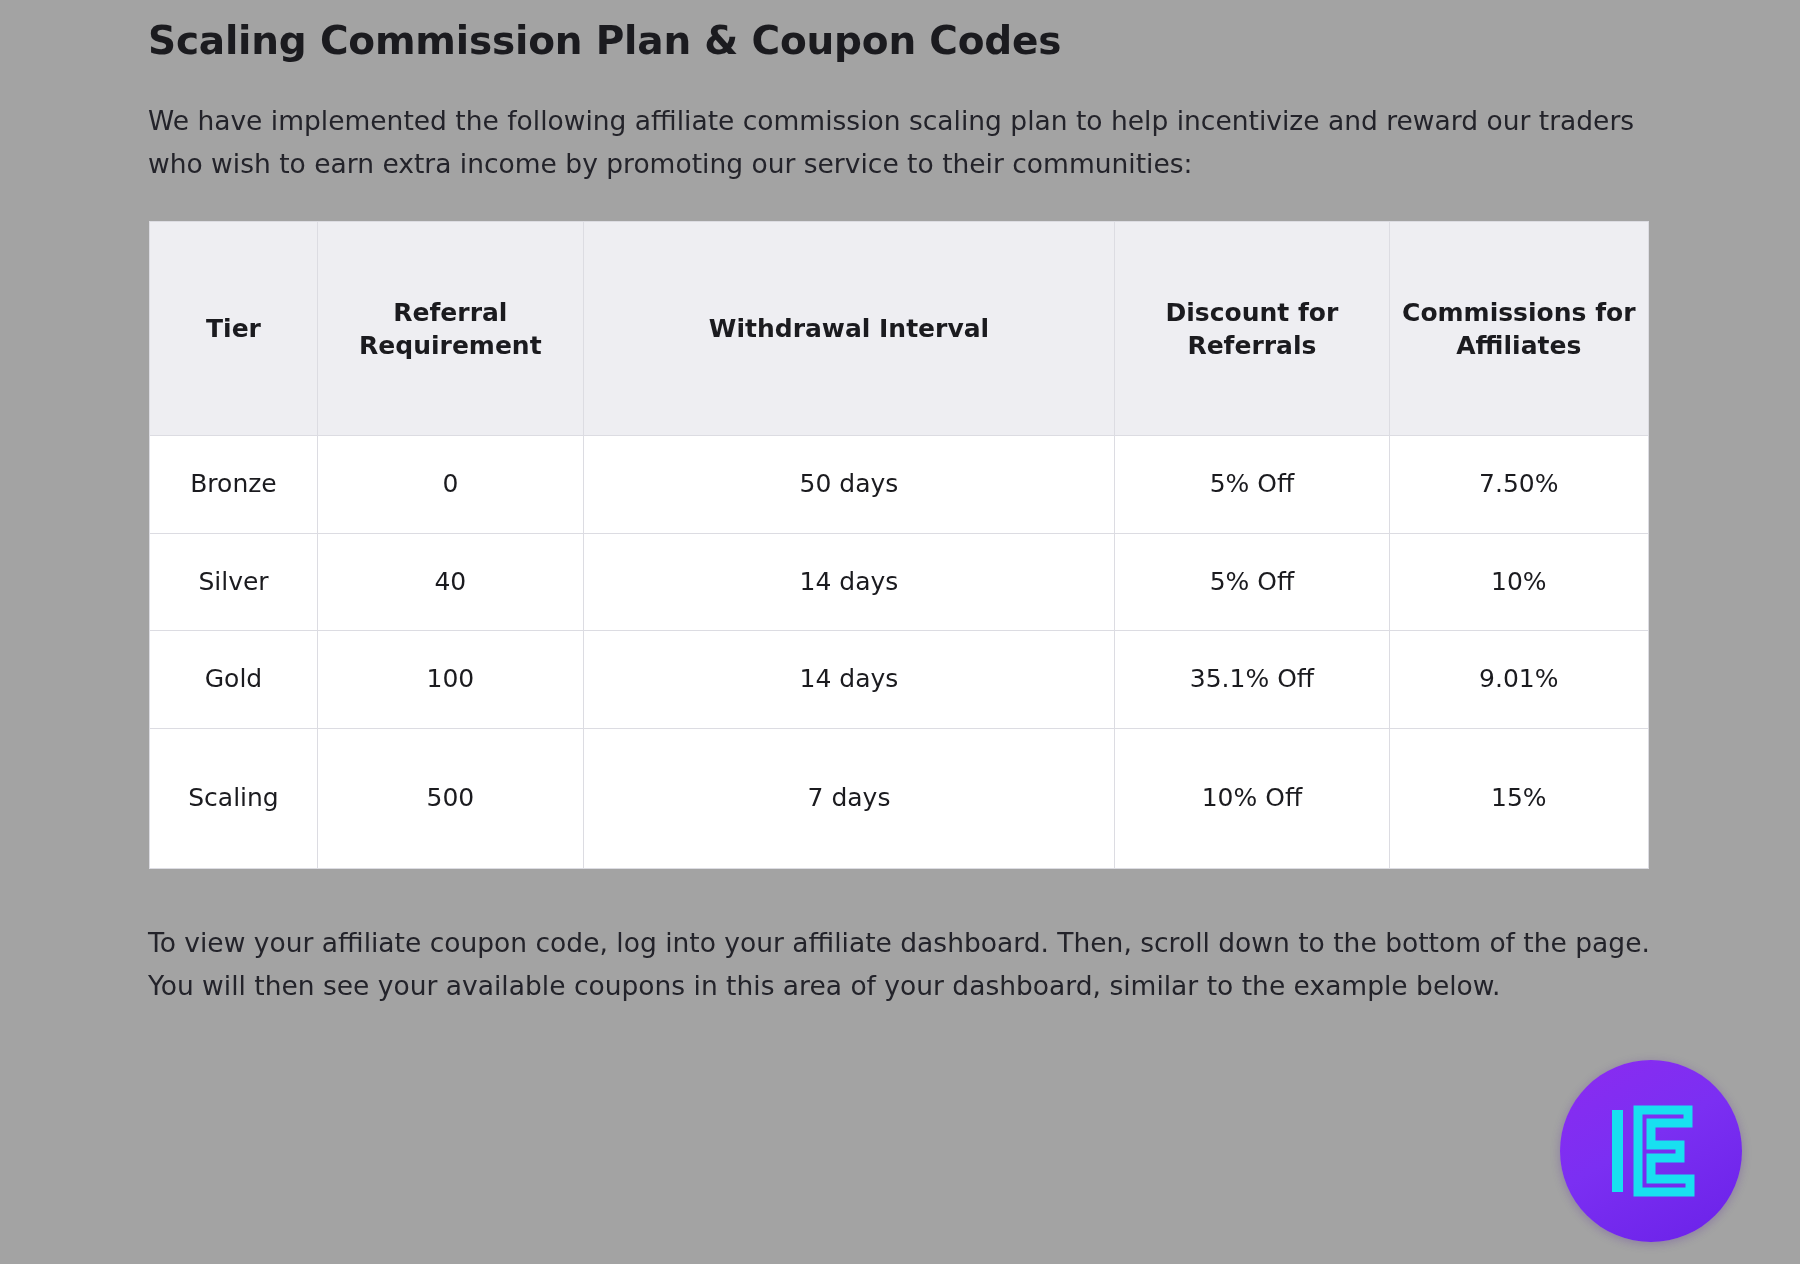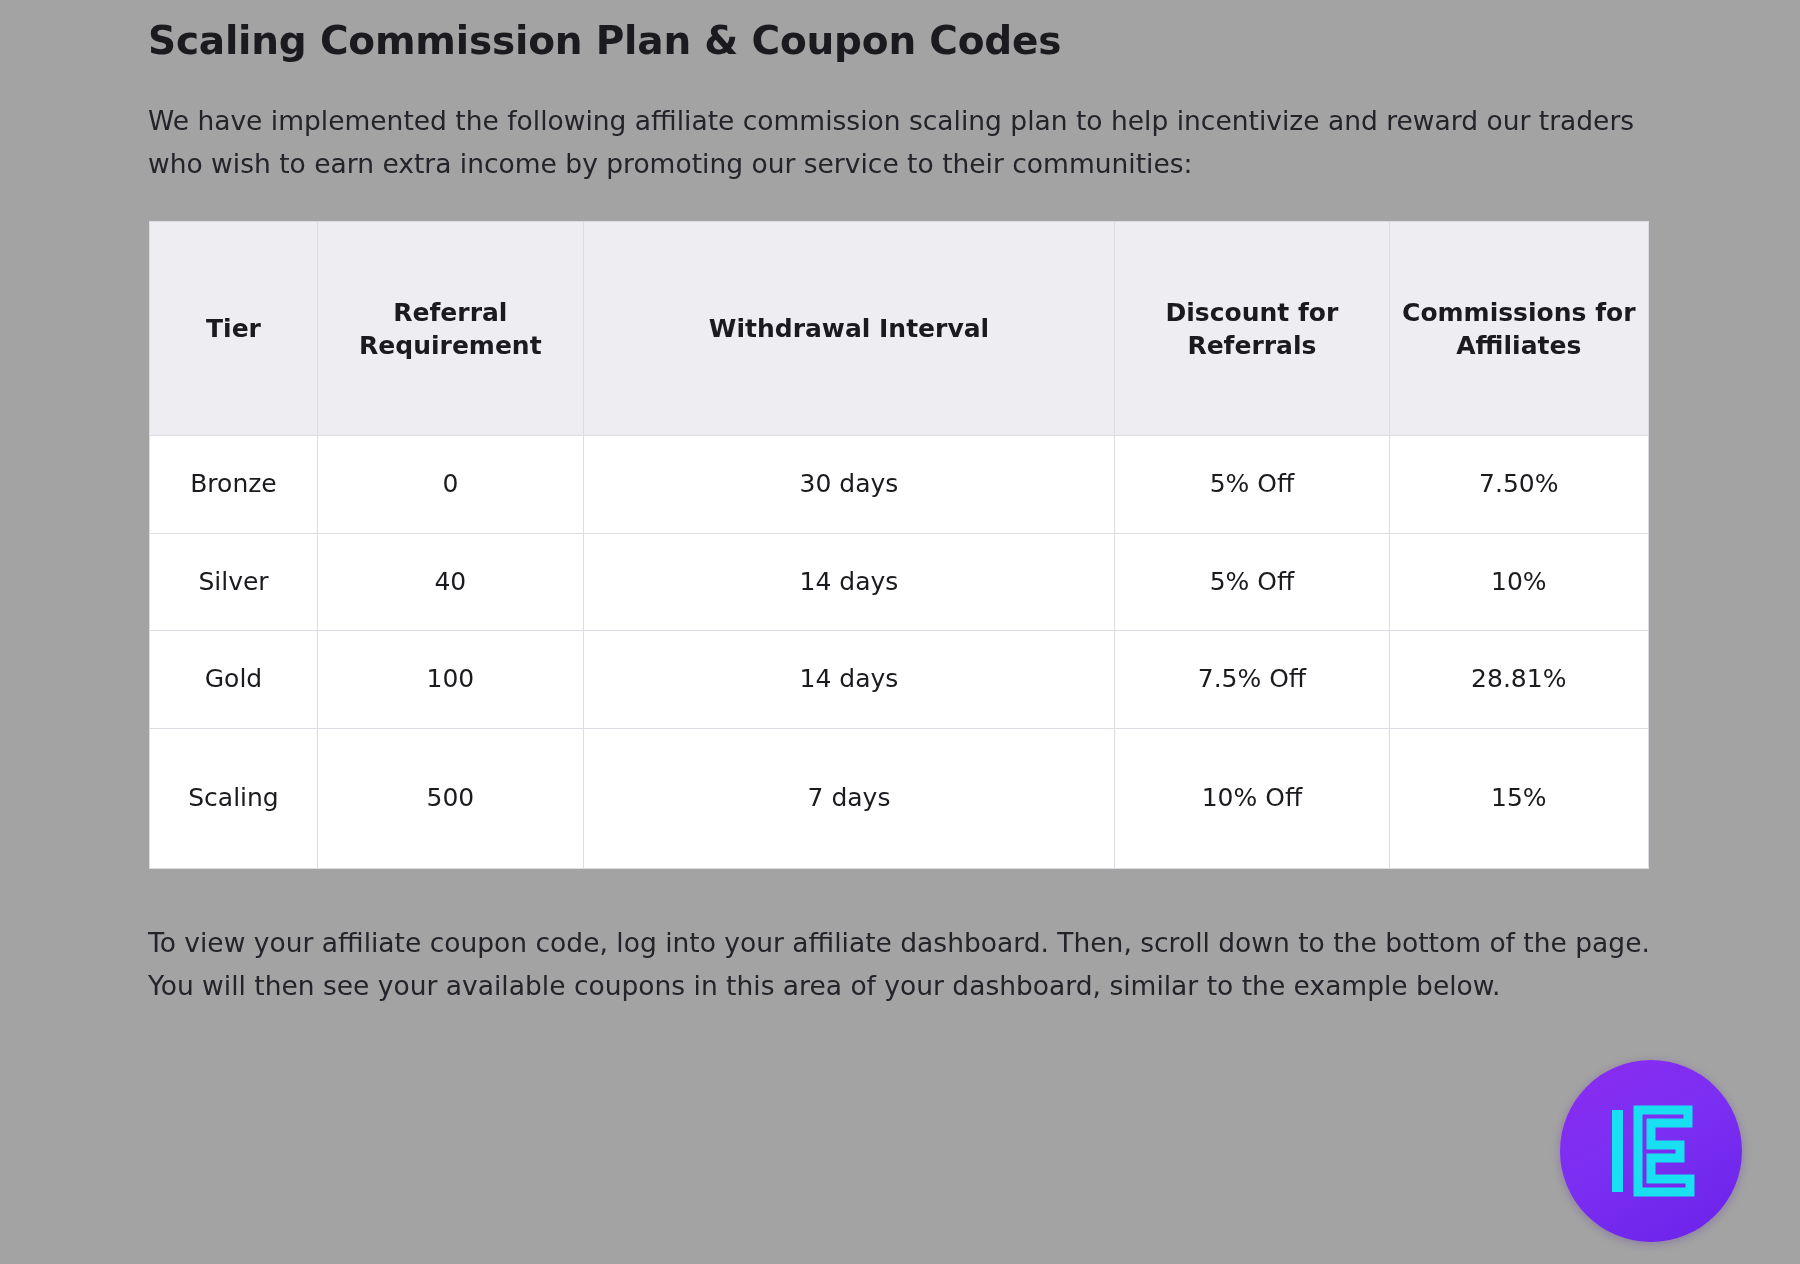--- a/index.html
+++ b/index.html
@@ -118,37 +118,37 @@
           <th>Referral Requirement</th>
           <th>Withdrawal Interval</th>
           <th>Discount for Referrals</th>
           <th>Commissions for Affiliates</th>
         </tr>
       </thead>
       <tbody>
         <tr>
           <td>Bronze</td>
           <td>0</td>
-          <td>30 days</td>
+          <td>50 days</td>
           <td>5% Off</td>
           <td>7.50%</td>
         </tr>
         <tr>
           <td>Silver</td>
           <td>40</td>
           <td>14 days</td>
           <td>5% Off</td>
           <td>10%</td>
         </tr>
         <tr>
           <td>Gold</td>
           <td>100</td>
           <td>14 days</td>
-          <td>7.5% Off</td>
-          <td>28.81%</td>
+          <td>35.1% Off</td>
+          <td>9.01%</td>
         </tr>
         <tr>
           <td>Scaling</td>
           <td>500</td>
           <td>7 days</td>
           <td>10% Off</td>
           <td>15%</td>
         </tr>
       </tbody>
     </table>

